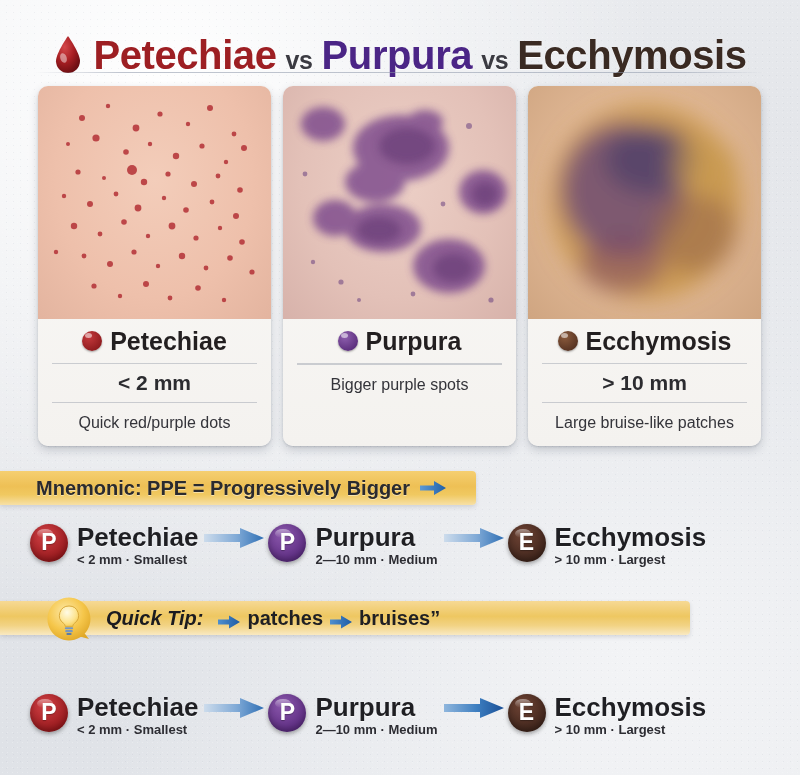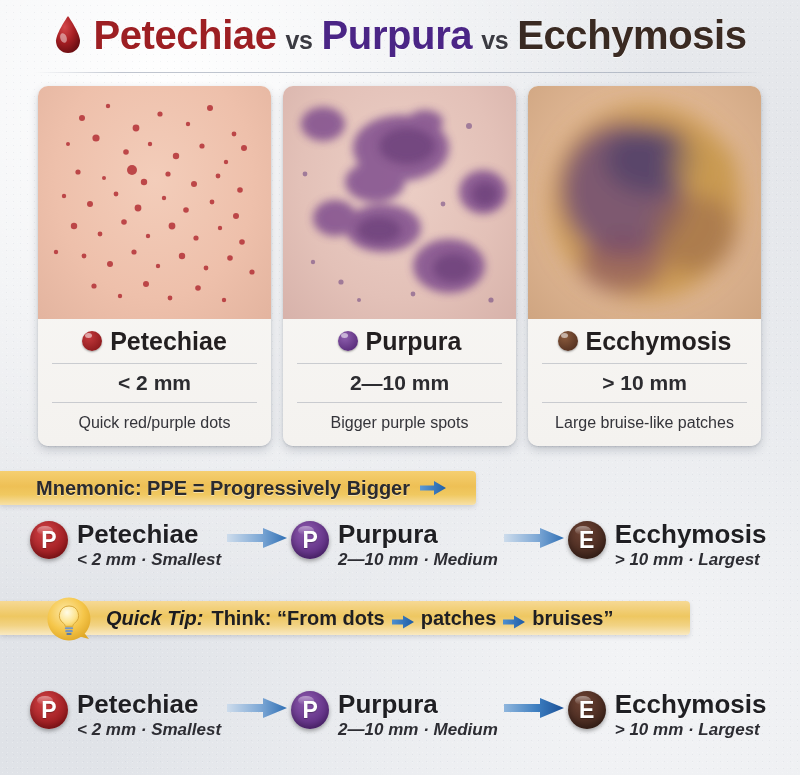--- a/index.html
+++ b/index.html
@@ -21,21 +21,21 @@
     position:absolute;inset:0;opacity:.35;pointer-events:none;
     background-image:
       radial-gradient(rgba(255,255,255,.75) .6px, transparent .7px),
       radial-gradient(rgba(140,150,165,.30) .6px, transparent .7px);
     background-size:5px 5px, 7px 7px;
     background-position:0 0, 3px 2px;
   }
 
   
   .title-wrap{
-    position:absolute;left:0;top:4px;width:800px;height:62px;
+    position:absolute;left:0;top:24px;width:800px;height:62px;
     display:flex;align-items:center;justify-content:center;gap:10px;
   }
   .blood-drop{width:30px;height:40px;position:relative;flex:0 0 auto;}
   .title{
     font-size:40px;font-weight:bold;letter-spacing:-.4px;white-space:nowrap;
     text-shadow:0 1px 0 rgba(255,255,255,.85);
   }
   .t-pet{color:#9d1f23;}
   .t-vs{color:#3b3b42;font-size:25px;font-weight:bold;}
   .t-pur{color:#4b2586;}
@@ -115,21 +115,21 @@
   }
   .badge::after{
     content:"";position:absolute;left:7px;top:5px;width:16px;height:9px;border-radius:50%;
     background:linear-gradient(180deg,rgba(255,255,255,.45),rgba(255,255,255,0));
   }
   .b-red{background:radial-gradient(circle at 38% 28%,#cf4044,#96171b 78%);}
   .b-pur{background:radial-gradient(circle at 38% 28%,#8a57ab,#5b2b80 78%);}
   .b-brn{background:radial-gradient(circle at 38% 28%,#6e4334,#3e241b 78%);}
   .node-text{display:flex;flex-direction:column;line-height:1.05;}
   .node-title{font-size:26px;font-weight:bold;color:#1f1f23;text-shadow:0 1px 0 rgba(255,255,255,.7);}
-  .node-sub{font-size:17px;font-weight:bold;color:#2d2d33;margin-top:2px;font-style:italic;}
+  .node-sub{font-size:13px;font-weight:bold;color:#2d2d33;margin-top:2px;}
   .flow-arrow{width:60px;height:22px;flex:0 0 auto;position:relative;}
 
   
   .banner-tip{
     left:0;top:601px;width:690px;height:34px;
     background:linear-gradient(180deg,#f6d994 0%,#eec761 45%,#f2d384 72%,#f9e9c2 100%);
     border-radius:0 4px 4px 0;
   }
   .bulb{
     position:absolute;left:46px;top:596px;width:46px;height:46px;
@@ -280,21 +280,20 @@
               <circle cx="160" cy="118" r="2.4"></circle>
           </g>
         </svg>
       </div>
       <div class="card-body">
         <div class="card-name">
           <span class="dot dot-pur"></span>
           <span>Purpura</span>
         </div>
         <div class="rule"></div>
-        <div class="card-size">2—10 mm</div>
         <div class="rule"></div>
         <div class="card-desc">Bigger purple spots</div>
       </div>
     </div>
 
     <div class="card">
       <div class="photo">
         <div class="skin sk3"></div>
         <svg class="spots" viewBox="0 0 233 233" preserveAspectRatio="none">
           <defs>
@@ -379,21 +378,20 @@
         <span class="node-title">Ecchymosis</span>
         <span class="node-sub">&gt; 10 mm · Largest</span>
       </span>
     </div>
   </div>
 
   <div class="banner banner-tip">
     <span class="tip-text">
       <span class="tip-label">Quick Tip:</span>
       <span style="width:8px;display:inline-block"></span>
-      <span class="tip-rest">Think: “From dots</span>
       <span class="inline-arrow">
         <svg width="22" height="14" viewBox="0 0 22 14">
           <defs>
               <linearGradient id="ia" x1="0" y1="0" x2="1" y2="0">
             <stop offset="0%" stop-color="#4e8fcf"></stop>
                 <stop offset="100%" stop-color="#1d5ba5"></stop>
           </linearGradient>
             </defs>
           <path d="M0 4.5 H11 V0.5 L22 7 L11 13.5 V9.5 H0 Z" fill="url(#ia)"></path>
         </svg>

